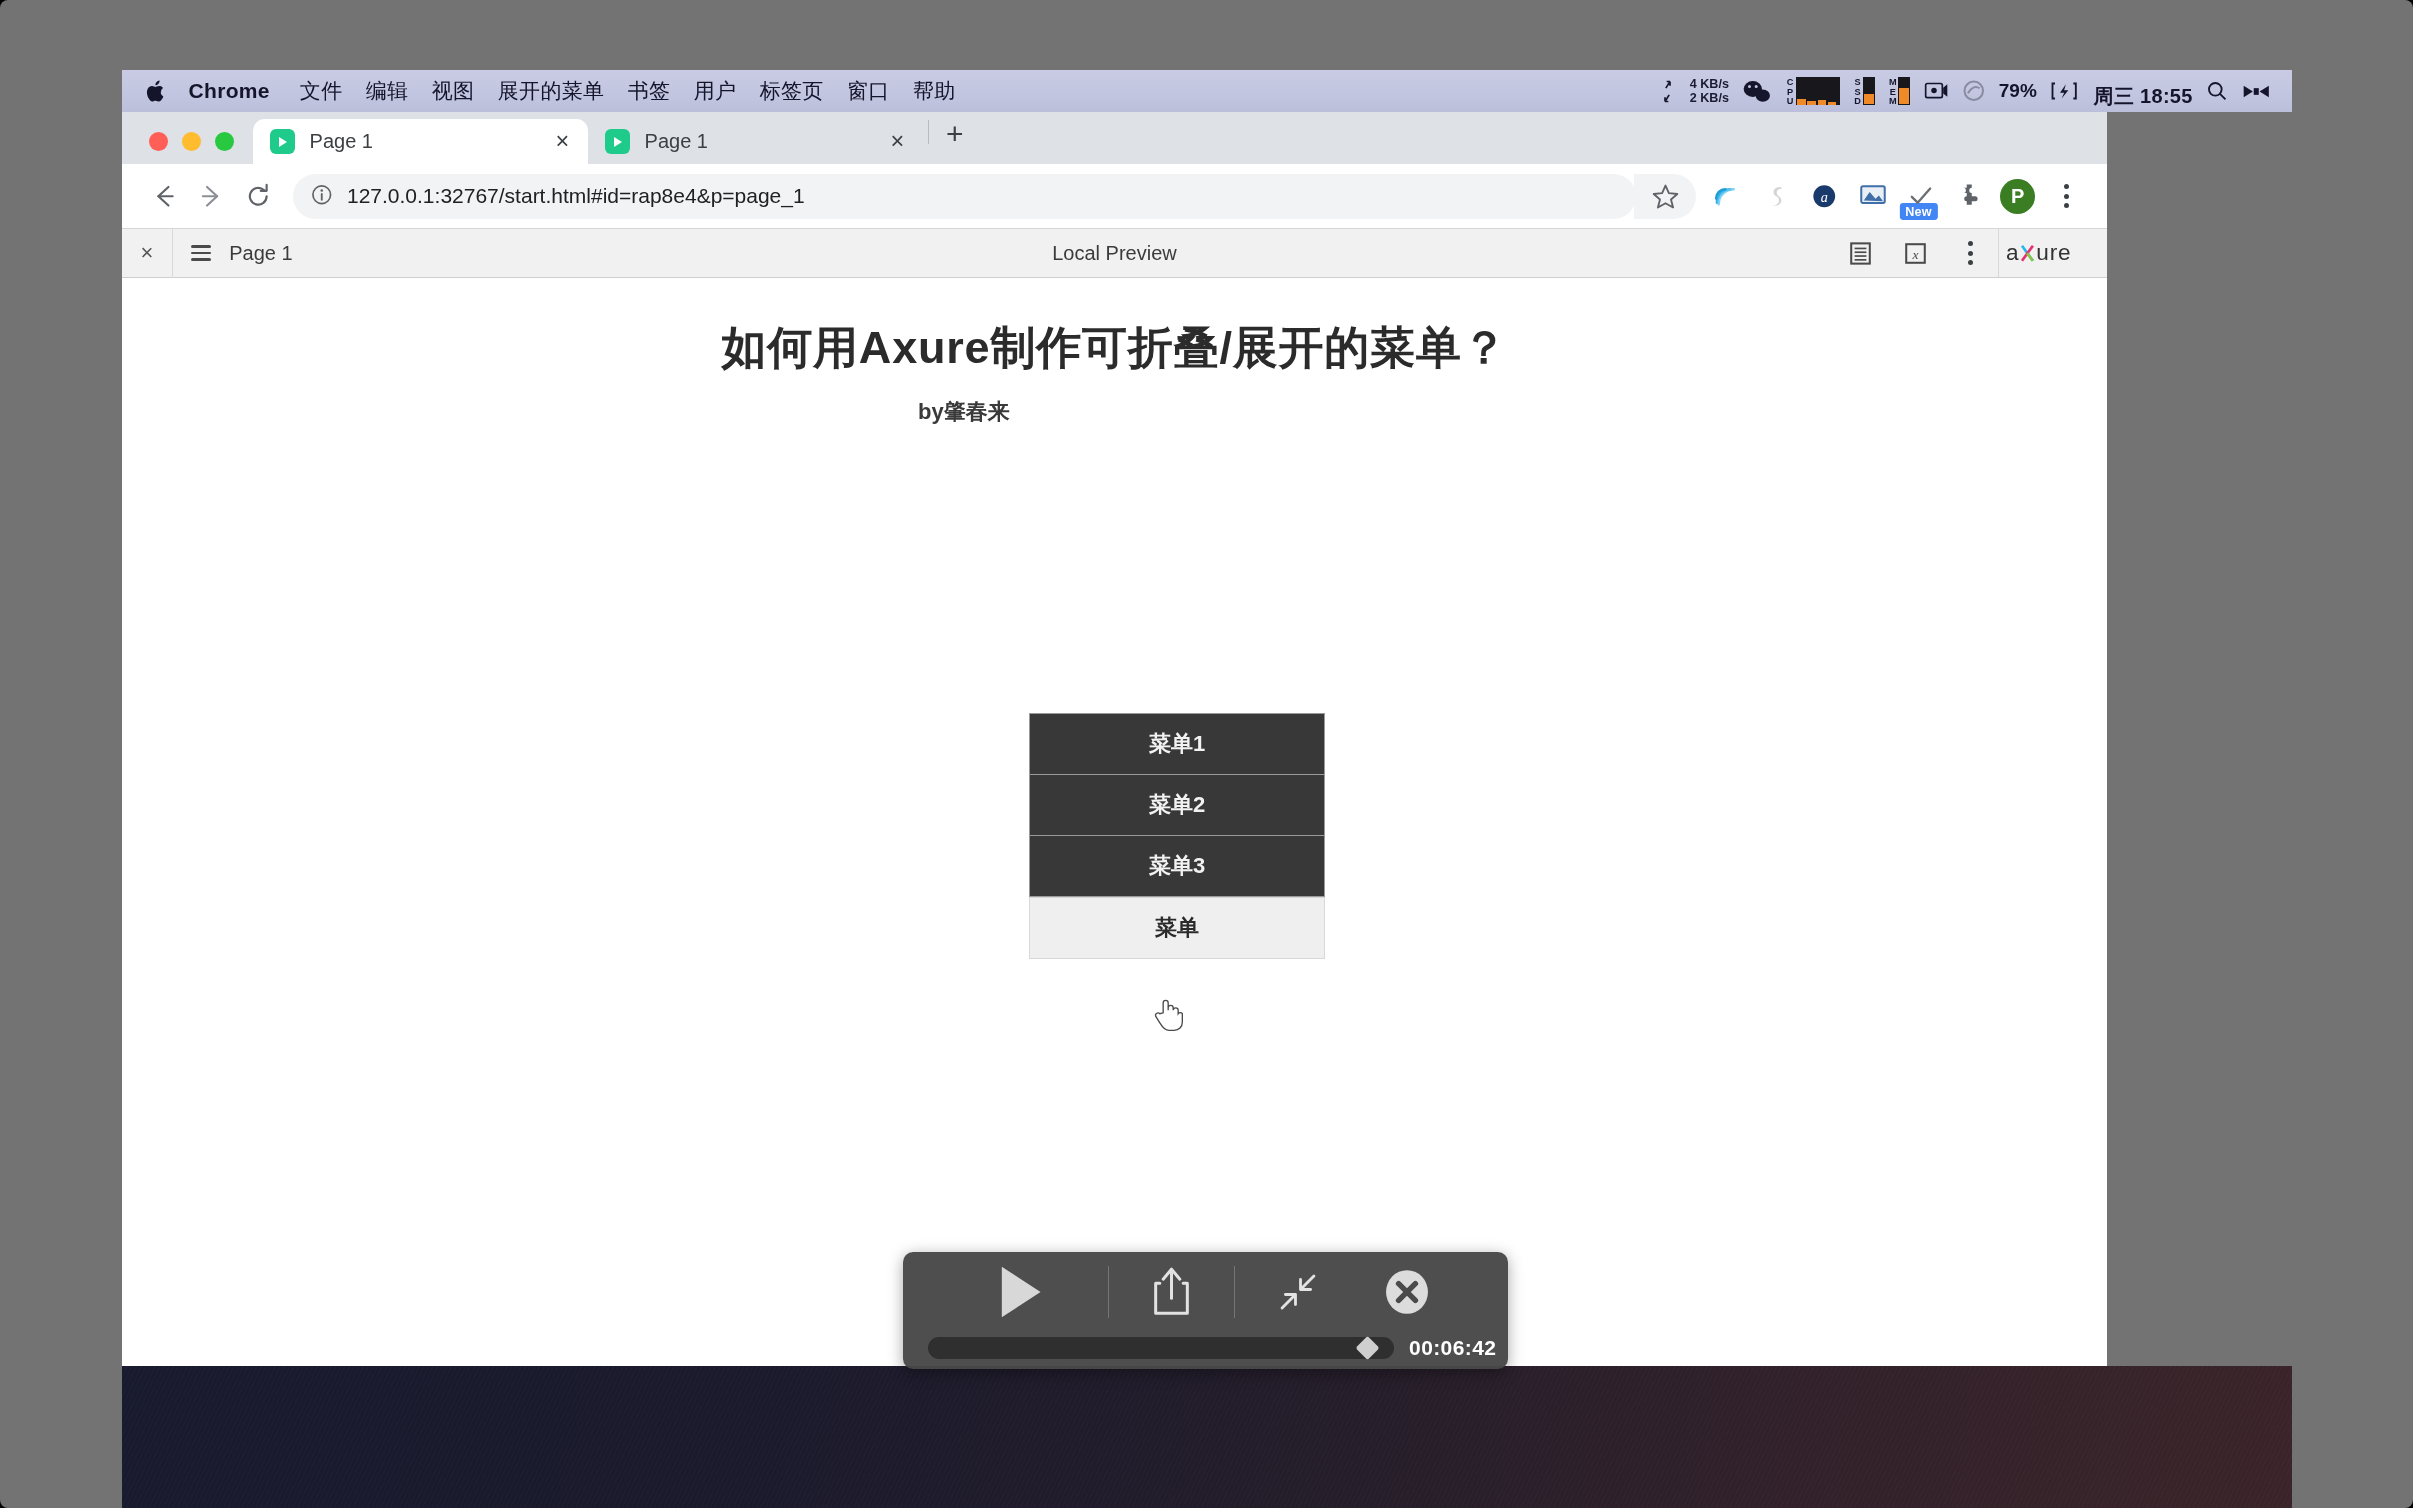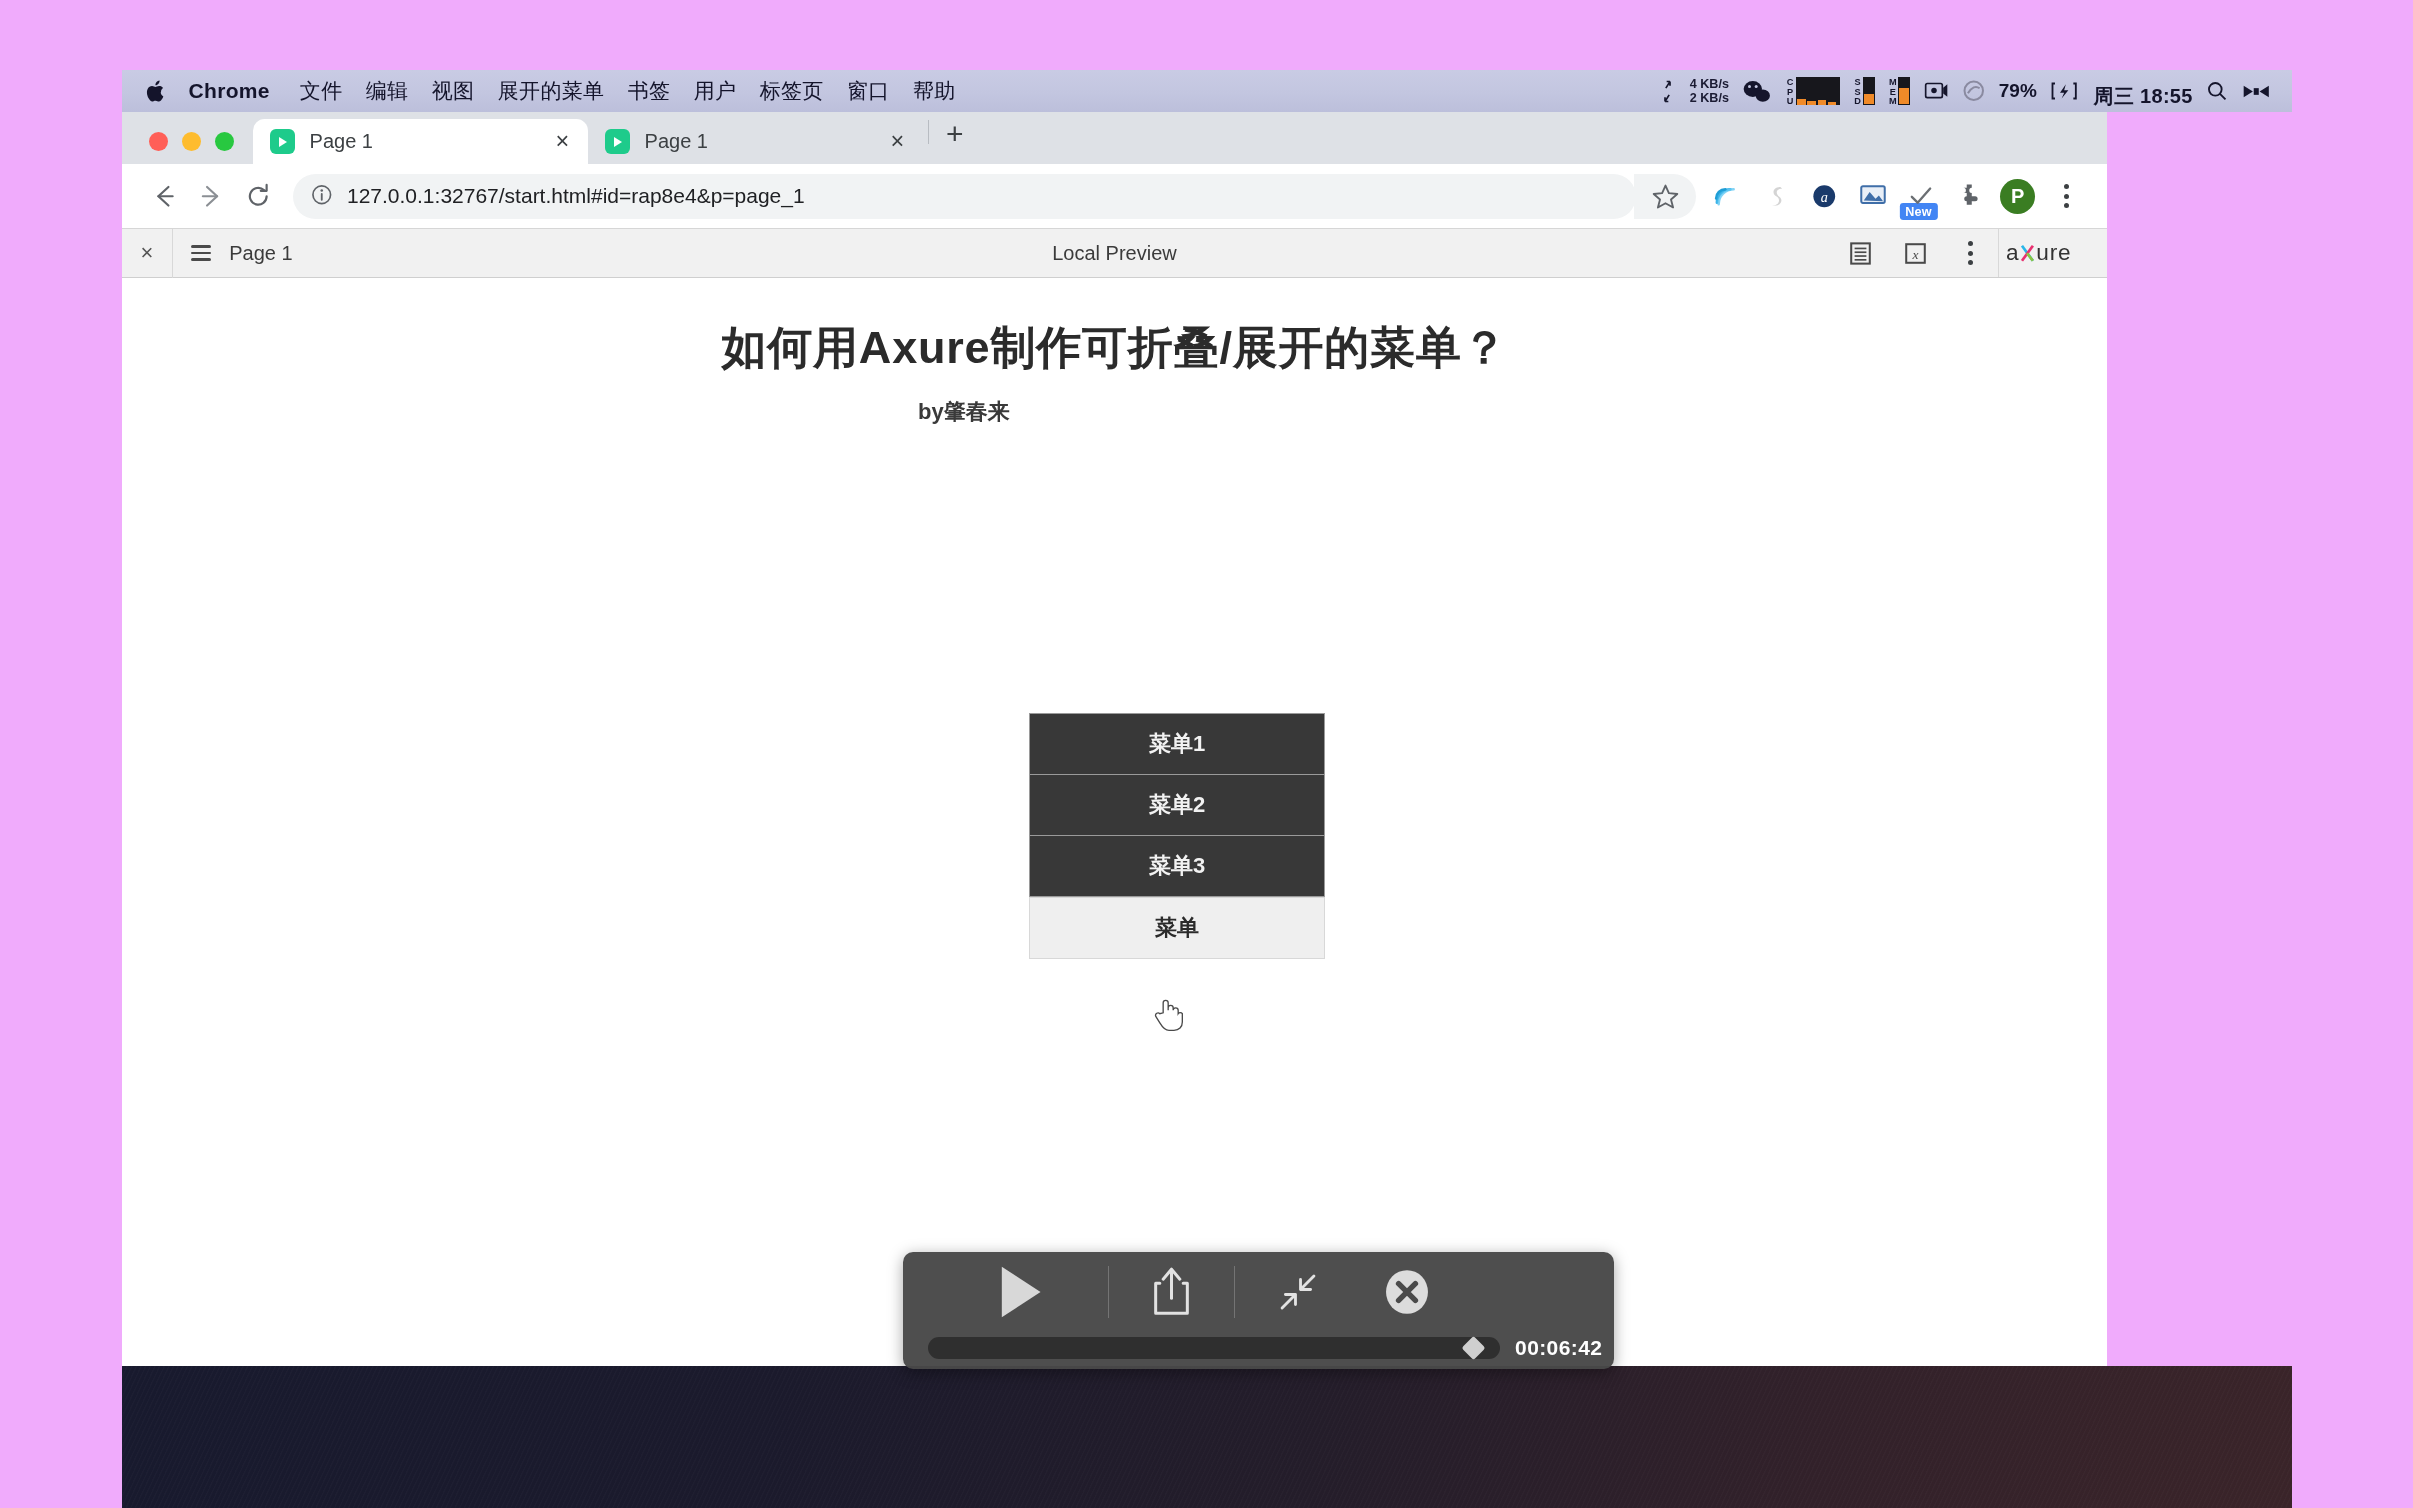--- a/index.html
+++ b/index.html
@@ -3,21 +3,21 @@
 <meta charset="utf-8">
 <style>
   * { box-sizing: border-box; margin: 0; padding: 0; }
   html, body {
     width: 2413px; height: 1508px;
     background: #000;
     font-family: "Liberation Sans", "DejaVu Sans", sans-serif;
     overflow: hidden;
   }
 
-  #stage { position: relative; width: 2413px; height: 1508px; background: #f0abfc; }
+  #stage { position: relative; width: 2413px; height: 1508px; background: #737373; border-radius: 8px; }
 
   
   .wallpaper {
     position: absolute; left: 122px; top: 1366px; width: 2170px; height: 159px;
     background: linear-gradient(100deg, #181a2e 0%, #1b1a2c 30%, #241d2a 55%, #32212a 78%, #3a2429 100%);
   }
   .wallpaper::after {
     content: ""; position: absolute; inset: 0;
     background:
       repeating-linear-gradient(115deg, rgba(255,255,255,0.018) 0px, rgba(255,255,255,0.018) 0.8px, rgba(0,0,0,0) 1.7px, rgba(0,0,0,0) 4.2px);
@@ -152,21 +152,21 @@
     font-size: 117px; font-weight: 700; color: #f4ed3a;
     font-family: "DejaVu Sans", "Liberation Sans", sans-serif;
     letter-spacing: 5px; line-height: 1;
     -webkit-text-stroke: 11px #111;
     paint-order: stroke fill;
     text-shadow: 0 2.5px 0 #111;
   }
 
   
   .rec-bar {
-    position: absolute; left: 903px; top: 1252px; width: 711px; height: 117px;
+    position: absolute; left: 903px; top: 1252px; width: 605px; height: 117px;
     background: rgba(72,72,72,0.97); border-radius: 10px;
     box-shadow: 0 3.4px 15px rgba(0,0,0,0.35);
     display: flex; flex-direction: column; overflow: hidden;
   }
   .rec-buttons { flex: 1; display: flex; align-items: center; padding: 0 28.5px; }
   .rec-btn { display: flex; align-items: center; justify-content: center; }
   .rec-sep { width: 0.8px; height: 52px; background: rgba(255,255,255,0.22); }
   .rec-scrub { height: 37px; display: flex; align-items: center; padding: 0 11.7px 5px 25px; }
   .scrub-track {
     flex: 1; height: 22px; background: #2f2f2f; border-radius: 11px; position: relative;

